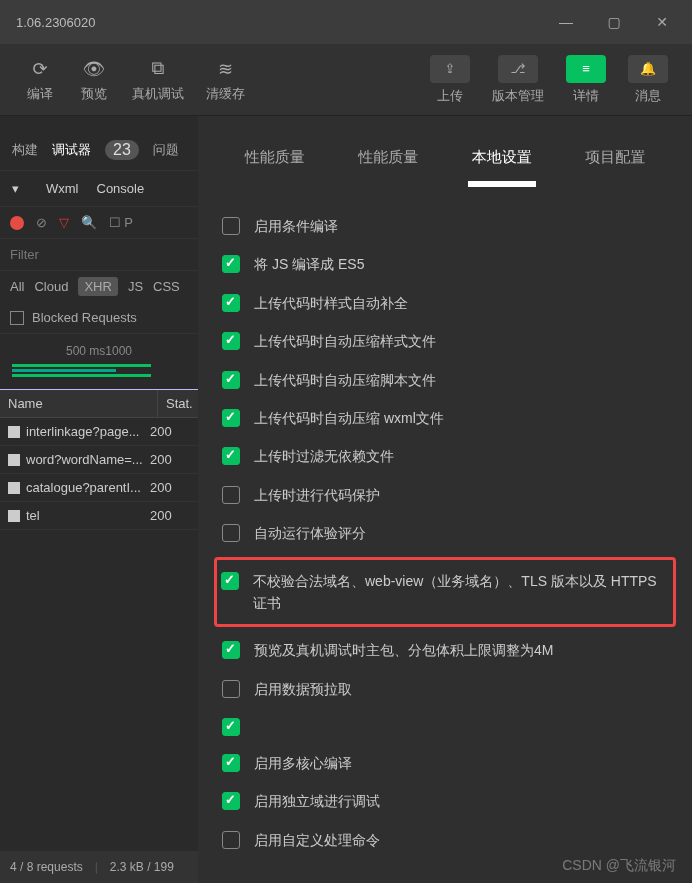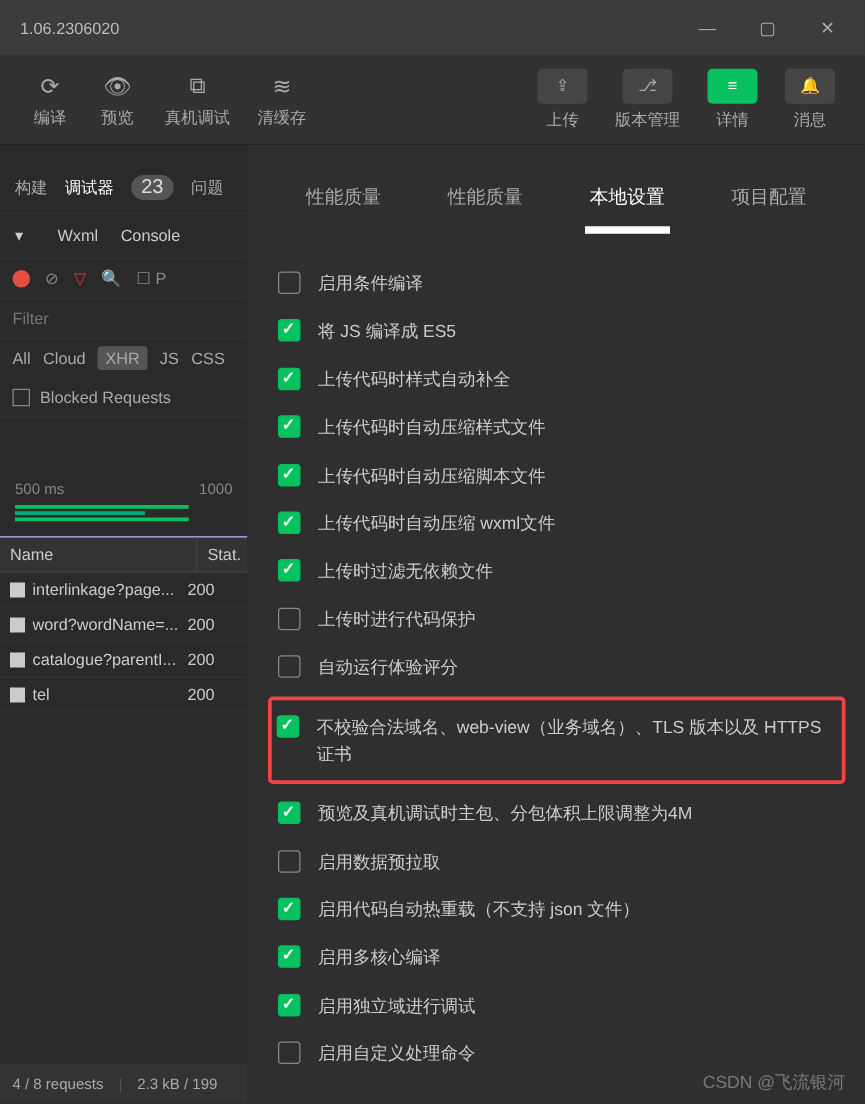--- a/index.html
+++ b/index.html
@@ -19,21 +19,21 @@
 .subrow { display:flex; align-items:center; gap:18px; padding:10px 12px; color:#ccc; }
 .subrow .arrow { width:16px; }
 .iconrow { display:flex; align-items:center; gap:12px; padding:8px 10px; border-top:1px solid #333; border-bottom:1px solid #333; }
 .iconrow .dot { width:14px; height:14px; border-radius:50%; }
 .iconrow .red { background:#e54d42; }
 .filter { padding:8px 10px; border-bottom:1px solid #333; }
 .typerow { display:flex; align-items:center; gap:10px; padding:6px 10px; flex-wrap:wrap; font-size:13px; }
 .typerow .pill { background:#555; padding:2px 6px; border-radius:3px; }
 .blocked { padding:8px 10px; display:flex; align-items:center; gap:8px; border-bottom:1px solid #333; }
 .timeline { padding:10px 12px; font-size:12px; color:#888; position:relative; }
-.tmrow { display:flex; justify-content:space-between;margin-top:40px; }
+.tmrow { display:flex; justify-content:center; }
 .bars { margin-top:6px; }
 .bar { height:3px; margin:2px 0; }
 .bar.g1 { background:#07c160; width:80%; }
 .bar.g2 { background:#0a8; width:60%; }
 .table-hdr { display:flex; background:#333; color:#ccc; font-size:13px; border-top:1px solid #c4b5fd; border-bottom:1px solid #444; }
 .table-hdr div { padding:6px 8px; }
 .th-name { flex:1; border-right:1px solid #444; }
 .th-stat { width:40px; }
 .request-row { display:flex; align-items:center; padding:6px 8px; font-size:13px; color:#ccc; border-bottom:1px solid #333; }
 .request-row .fav { width:12px; height:12px; background:#ccc; margin-right:6px; }
@@ -234,21 +234,20 @@
       <div class="opt">
         <div class="cbx checked"></div>
         <div class="lbl">预览及真机调试时主包、分包体积上限调整为4M</div>
       </div>
       <div class="opt">
         <div class="cbx"></div>
         <div class="lbl">启用数据预拉取</div>
       </div>
       <div class="opt">
         <div class="cbx checked"></div>
-        <div class="lbl">启用代码自动热重载（不支持 json 文件）</div>
       </div>
       <div class="opt">
         <div class="cbx checked"></div>
         <div class="lbl">启用多核心编译</div>
       </div>
       <div class="opt">
         <div class="cbx checked"></div>
         <div class="lbl">启用独立域进行调试</div>
       </div>
       <div class="opt">

